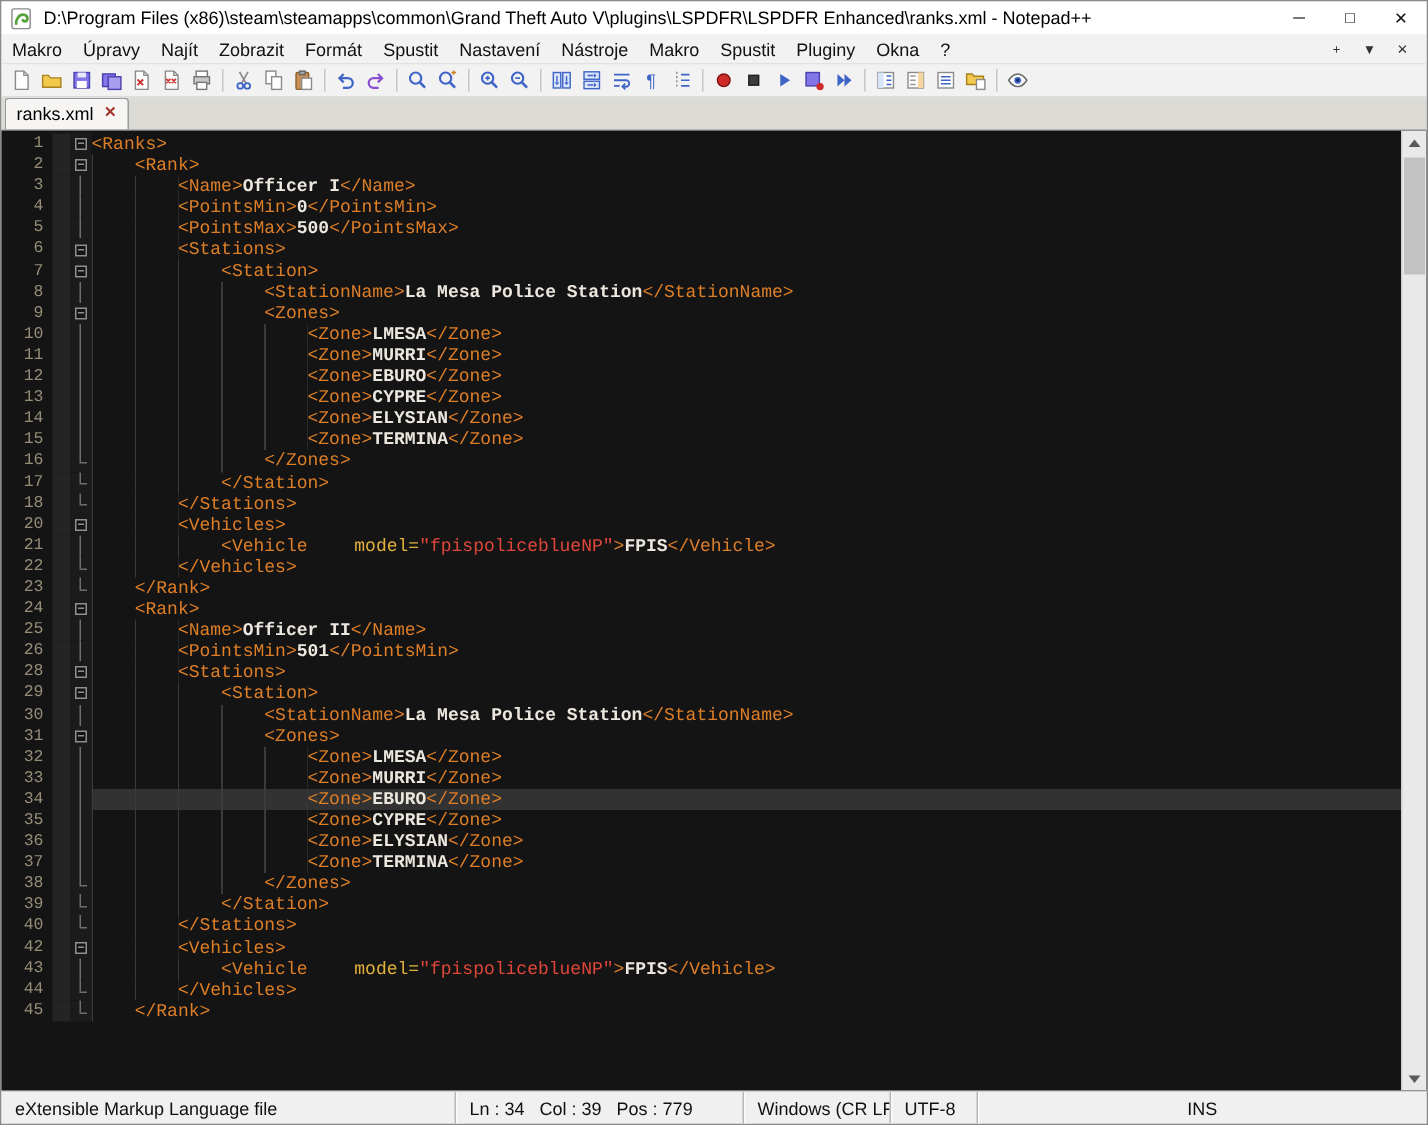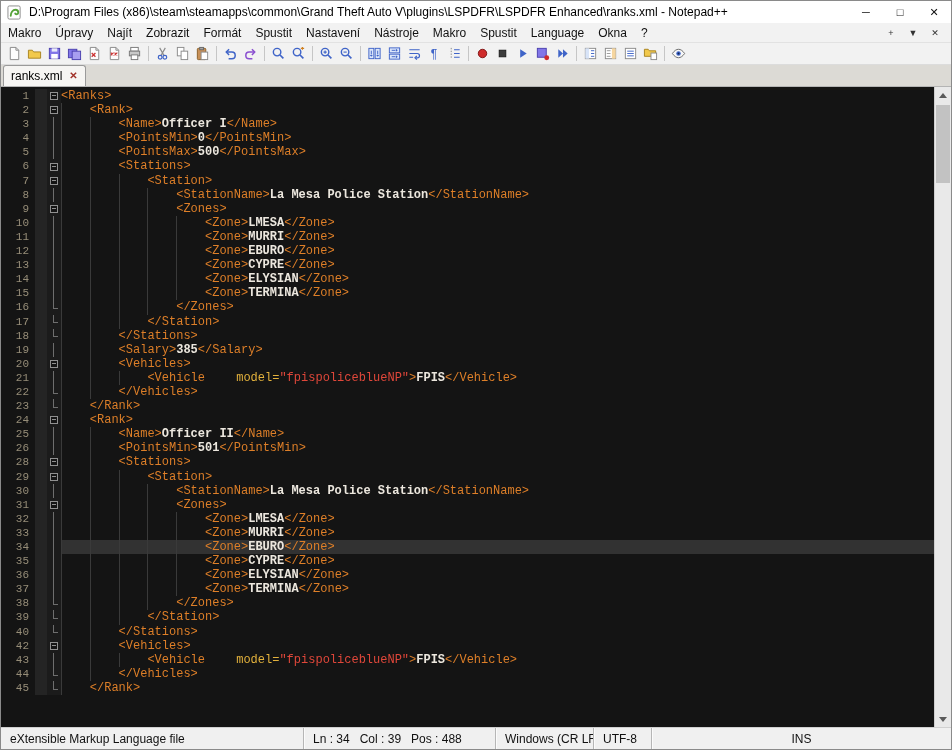--- a/index.html
+++ b/index.html
@@ -98,21 +98,21 @@
         <span class="menu-item">Makro</span>
         <span class="menu-item">Úpravy</span>
         <span class="menu-item">Najít</span>
         <span class="menu-item">Zobrazit</span>
         <span class="menu-item">Formát</span>
         <span class="menu-item">Spustit</span>
         <span class="menu-item">Nastavení</span>
         <span class="menu-item">Nástroje</span>
         <span class="menu-item">Makro</span>
         <span class="menu-item">Spustit</span>
-        <span class="menu-item">Language</span>
+        <span class="menu-item">Pluginy</span>
         <span class="menu-item">Okna</span>
         <span class="menu-item">?</span>
       </div>
     <div class="menu-right">
         <span class="menu-btn">+</span>
         <span class="menu-btn">▼</span>
         <span class="menu-btn">✕</span>
       </div>
   </div>
 
@@ -343,21 +343,20 @@
         <div class="line"><div class="ln-num">9</div><div class="ln-bm"></div><div class="ln-fold"><span class="fbox"></span></div><div class="ln-text"><span class="indent" style="width: 115.2px;"></span><span class="seg-tag">&lt;Zones&gt;</span></div></div>
         <div class="line"><div class="ln-num">10</div><div class="ln-bm"></div><div class="ln-fold"><span class="fline"></span></div><div class="ln-text"><span class="indent" style="width: 144px;"></span><span class="seg-tag">&lt;Zone&gt;</span><span class="seg-text">LMESA</span><span class="seg-tag">&lt;/Zone&gt;</span></div></div>
         <div class="line"><div class="ln-num">11</div><div class="ln-bm"></div><div class="ln-fold"><span class="fline"></span></div><div class="ln-text"><span class="indent" style="width: 144px;"></span><span class="seg-tag">&lt;Zone&gt;</span><span class="seg-text">MURRI</span><span class="seg-tag">&lt;/Zone&gt;</span></div></div>
         <div class="line"><div class="ln-num">12</div><div class="ln-bm"></div><div class="ln-fold"><span class="fline"></span></div><div class="ln-text"><span class="indent" style="width: 144px;"></span><span class="seg-tag">&lt;Zone&gt;</span><span class="seg-text">EBURO</span><span class="seg-tag">&lt;/Zone&gt;</span></div></div>
         <div class="line"><div class="ln-num">13</div><div class="ln-bm"></div><div class="ln-fold"><span class="fline"></span></div><div class="ln-text"><span class="indent" style="width: 144px;"></span><span class="seg-tag">&lt;Zone&gt;</span><span class="seg-text">CYPRE</span><span class="seg-tag">&lt;/Zone&gt;</span></div></div>
         <div class="line"><div class="ln-num">14</div><div class="ln-bm"></div><div class="ln-fold"><span class="fline"></span></div><div class="ln-text"><span class="indent" style="width: 144px;"></span><span class="seg-tag">&lt;Zone&gt;</span><span class="seg-text">ELYSIAN</span><span class="seg-tag">&lt;/Zone&gt;</span></div></div>
         <div class="line"><div class="ln-num">15</div><div class="ln-bm"></div><div class="ln-fold"><span class="fline"></span></div><div class="ln-text"><span class="indent" style="width: 144px;"></span><span class="seg-tag">&lt;Zone&gt;</span><span class="seg-text">TERMINA</span><span class="seg-tag">&lt;/Zone&gt;</span></div></div>
         <div class="line"><div class="ln-num">16</div><div class="ln-bm"></div><div class="ln-fold"><span class="fend"></span></div><div class="ln-text"><span class="indent" style="width: 115.2px;"></span><span class="seg-tag">&lt;/Zones&gt;</span></div></div>
         <div class="line"><div class="ln-num">17</div><div class="ln-bm"></div><div class="ln-fold"><span class="fend"></span></div><div class="ln-text"><span class="indent" style="width: 86.4px;"></span><span class="seg-tag">&lt;/Station&gt;</span></div></div>
         <div class="line"><div class="ln-num">18</div><div class="ln-bm"></div><div class="ln-fold"><span class="fend"></span></div><div class="ln-text"><span class="indent" style="width: 57.6px;"></span><span class="seg-tag">&lt;/Stations&gt;</span></div></div>
-        <div class="line"><div class="ln-num">19</div><div class="ln-bm"></div><div class="ln-fold"><span class="fline"></span></div><div class="ln-text"><span class="indent" style="width: 57.6px;"></span><span class="seg-tag">&lt;Salary&gt;</span><span class="seg-text">385</span><span class="seg-tag">&lt;/Salary&gt;</span></div></div>
         <div class="line"><div class="ln-num">20</div><div class="ln-bm"></div><div class="ln-fold"><span class="fbox"></span></div><div class="ln-text"><span class="indent" style="width: 57.6px;"></span><span class="seg-tag">&lt;Vehicles&gt;</span></div></div>
         <div class="line"><div class="ln-num">21</div><div class="ln-bm"></div><div class="ln-fold"><span class="fline"></span></div><div class="ln-text"><span class="indent" style="width: 86.4px;"></span><span class="seg-tag">&lt;Vehicle </span><span class="seg-attr">model=</span><span class="seg-value">"fpispoliceblueNP"</span><span class="seg-tag">&gt;</span><span class="seg-text">FPIS</span><span class="seg-tag">&lt;/Vehicle&gt;</span></div></div>
         <div class="line"><div class="ln-num">22</div><div class="ln-bm"></div><div class="ln-fold"><span class="fend"></span></div><div class="ln-text"><span class="indent" style="width: 57.6px;"></span><span class="seg-tag">&lt;/Vehicles&gt;</span></div></div>
         <div class="line"><div class="ln-num">23</div><div class="ln-bm"></div><div class="ln-fold"><span class="fend"></span></div><div class="ln-text"><span class="indent" style="width: 28.8px;"></span><span class="seg-tag">&lt;/Rank&gt;</span></div></div>
         <div class="line"><div class="ln-num">24</div><div class="ln-bm"></div><div class="ln-fold"><span class="fbox"></span></div><div class="ln-text"><span class="indent" style="width: 28.8px;"></span><span class="seg-tag">&lt;Rank&gt;</span></div></div>
         <div class="line"><div class="ln-num">25</div><div class="ln-bm"></div><div class="ln-fold"><span class="fline"></span></div><div class="ln-text"><span class="indent" style="width: 57.6px;"></span><span class="seg-tag">&lt;Name&gt;</span><span class="seg-text">Officer II</span><span class="seg-tag">&lt;/Name&gt;</span></div></div>
         <div class="line"><div class="ln-num">26</div><div class="ln-bm"></div><div class="ln-fold"><span class="fline"></span></div><div class="ln-text"><span class="indent" style="width: 57.6px;"></span><span class="seg-tag">&lt;PointsMin&gt;</span><span class="seg-text">501</span><span class="seg-tag">&lt;/PointsMin&gt;</span></div></div>
         <div class="line"><div class="ln-num">28</div><div class="ln-bm"></div><div class="ln-fold"><span class="fbox"></span></div><div class="ln-text"><span class="indent" style="width: 57.6px;"></span><span class="seg-tag">&lt;Stations&gt;</span></div></div>
         <div class="line"><div class="ln-num">29</div><div class="ln-bm"></div><div class="ln-fold"><span class="fbox"></span></div><div class="ln-text"><span class="indent" style="width: 86.4px;"></span><span class="seg-tag">&lt;Station&gt;</span></div></div>
         <div class="line"><div class="ln-num">30</div><div class="ln-bm"></div><div class="ln-fold"><span class="fline"></span></div><div class="ln-text"><span class="indent" style="width: 115.2px;"></span><span class="seg-tag">&lt;StationName&gt;</span><span class="seg-text">La Mesa Police Station</span><span class="seg-tag">&lt;/StationName&gt;</span></div></div>
@@ -384,19 +383,19 @@
         <div class="sb-thumb"></div>
       </div>
       <div class="sb-btn">
           <span class="arr-down"></span>
         </div>
     </div>
   </div>
 
   <div class="statusbar">
     <span class="sb-seg w-doct">eXtensible Markup Language file</span>
-    <span class="sb-seg w-cur">Ln : 34   Col : 39   Pos : 488</span>
+    <span class="sb-seg w-cur">Ln : 34   Col : 39   Pos : 779</span>
     <span class="sb-seg w-eol">Windows (CR LF)</span>
     <span class="sb-seg w-enc">UTF-8</span>
     <span class="sb-seg w-mode">INS</span>
   </div>
 
 </div>
 
 </body></html>

